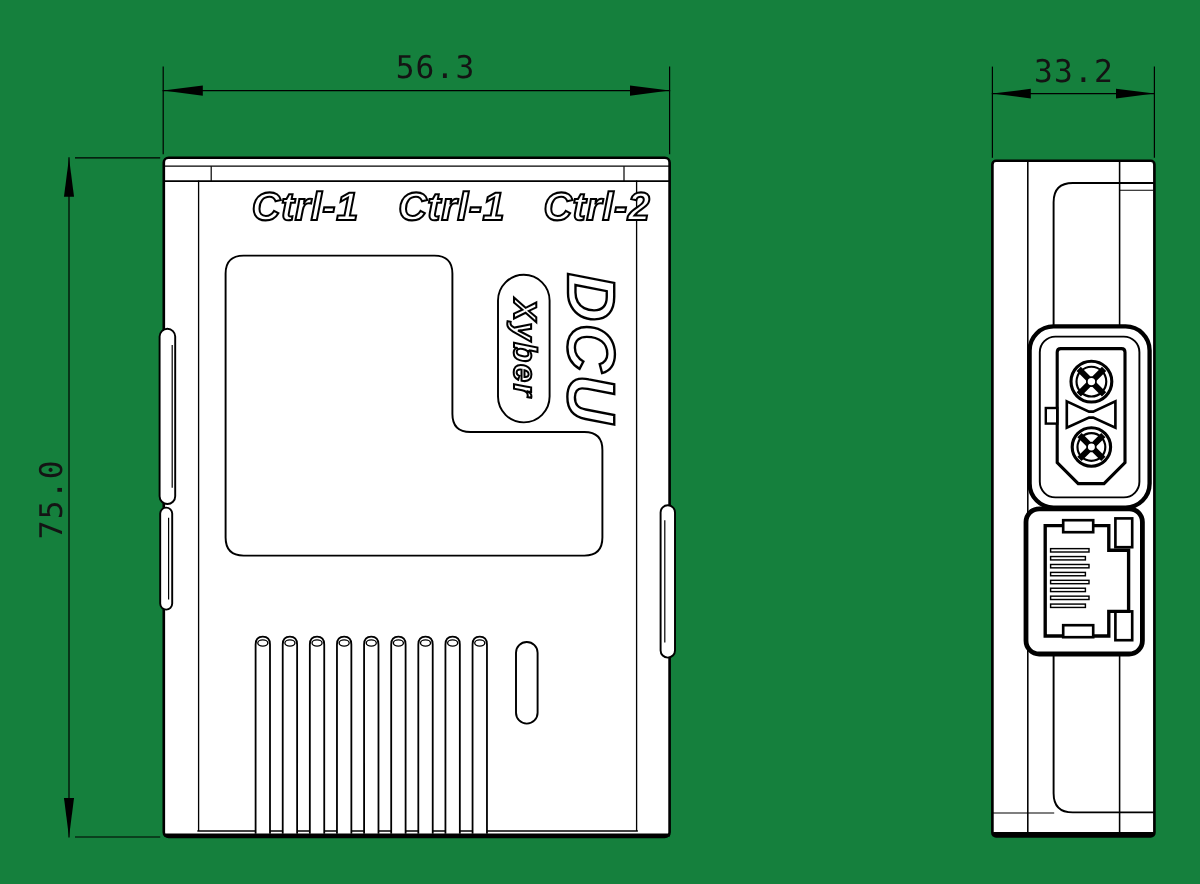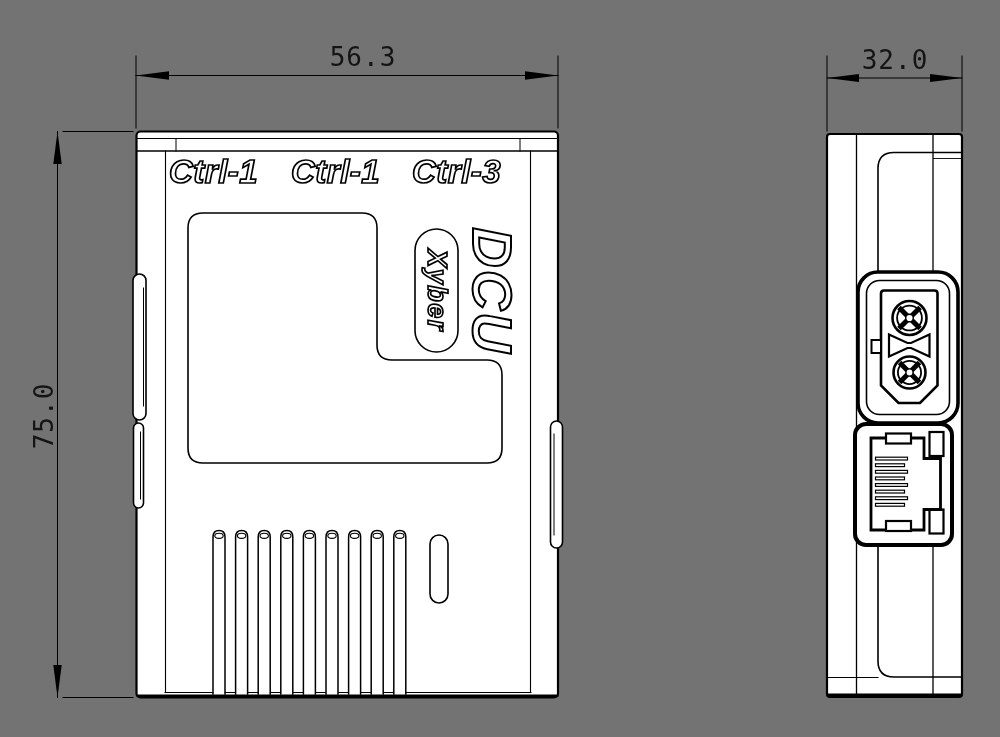--- a/index.html
+++ b/index.html
@@ -1,19 +1,19 @@
 <!DOCTYPE html>
 <html><head>
 <meta charset="utf-8">
 <style>
   html,body{margin:0;padding:0;background:#fff;}
   .canvas{
     position:relative;
     width:1000px;height:737px;
-    background:#737373;
+    background:#15803d;
     font-family:"Liberation Sans",sans-serif;
     overflow:hidden;
   }
   .canvas svg{position:absolute;left:0;top:0;}
   .dim-text{
     position:absolute;
     font-family:"DejaVu Sans Mono",monospace;
     font-size:26px;
     color:#141414;
     text-align:center;
@@ -27,21 +27,21 @@
     font-style:italic;
     white-space:nowrap;
   }
   @supports not (-webkit-text-stroke: 1px #000){
     .outlined{color:#000;}
   }
   .port-label{
     position:absolute;
     top:153px;
     width:130px;
-    text-align:left;
+    text-align:right;
     font-size:33px;
     letter-spacing:0.5px;
   }
   .product-name{
     position:absolute;
     left:412px; top:260px;
     width:160px; height:62px;
     line-height:62px;
     text-align:center;
     font-size:56px;
@@ -199,27 +199,27 @@
             <rect x="875.5" y="496.8" width="32" height="2.8"></rect>
             <rect x="875.5" y="503.4" width="29" height="2.8"></rect>
           </g>
         </g>
       </g>
     </g>
   </svg>
 
   <div class="dim-text" style="left:310px;top:42px;width:106px;">56.3</div>
 
-  <div class="dim-text" style="left:844px;top:45px;width:102px;">32.0</div>
+  <div class="dim-text" style="left:844px;top:45px;width:102px;">33.2</div>
 
   <div class="dim-text dim-height">75.0</div>
 
   <div class="outlined port-label" style="left:169px;">Ctrl-1</div>
 
   <div class="outlined port-label" style="left:291px;">Ctrl-1</div>
 
-  <div class="outlined port-label" style="left:412px;">Ctrl-3</div>
+  <div class="outlined port-label" style="left:412px;">Ctrl-2</div>
 
   <div class="outlined product-name">DCU</div>
 
   <div class="outlined brand-name">Xyber</div>
 
 </div>
 
 </body></html>

